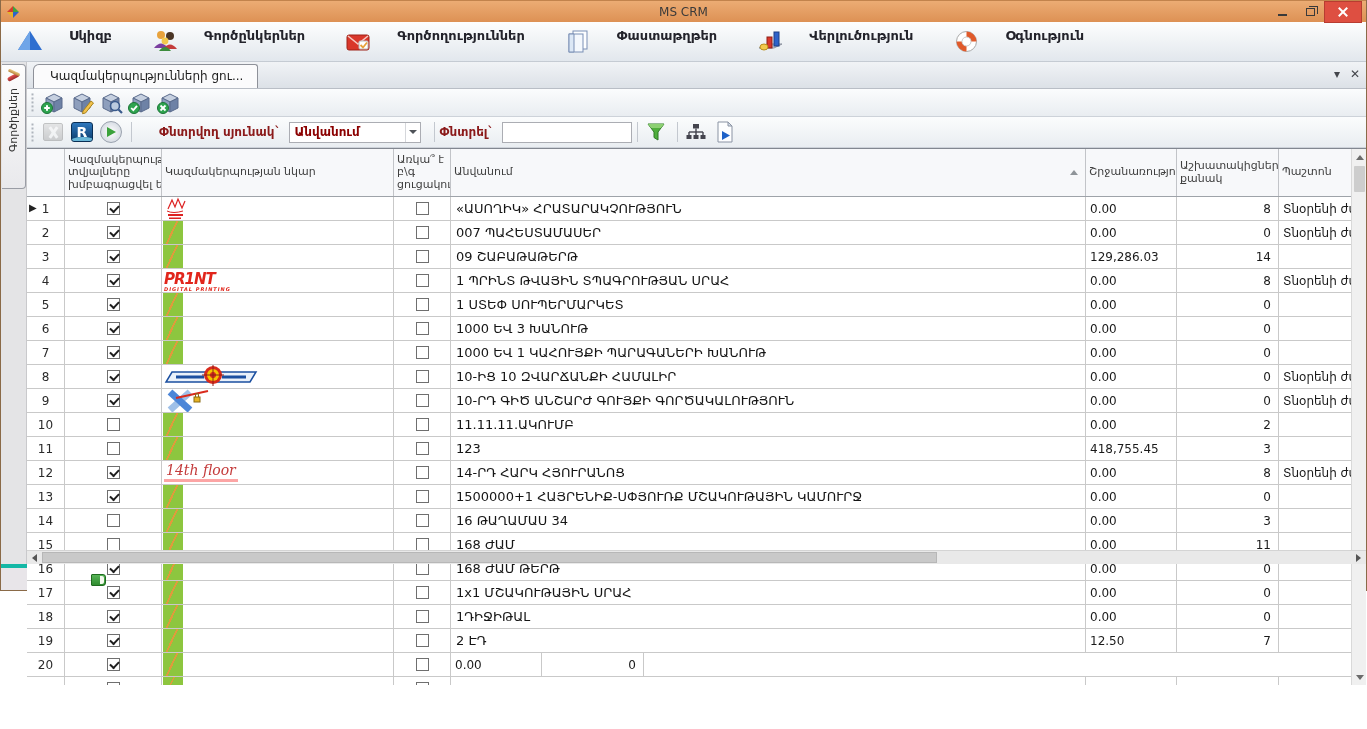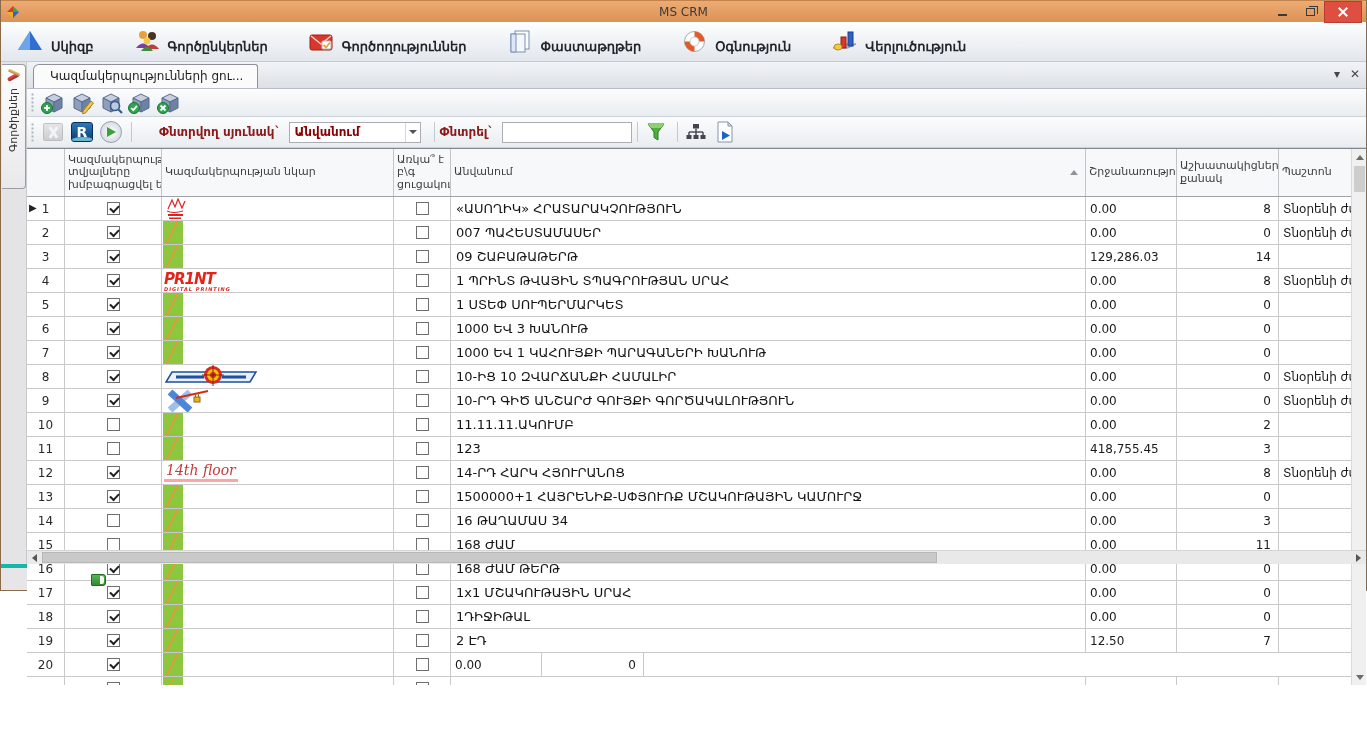--- a/index.html
+++ b/index.html
@@ -15,21 +15,21 @@
   .glyph-min { width:9px; height:0; border-bottom:2px solid #3A3A3A; margin-top:6px; }
   .glyph-max { width:9px; height:8px; border:1px solid #3A3A3A; position:relative; }
   .glyph-max::before { content:""; position:absolute; left:2px; top:-3px; width:8px; height:7px; border:1px solid #3A3A3A; border-bottom:none; border-left:none; }
   .win-close { background:#DE4F41; border:1px solid #B83C31; width:38px; }
   .glyph-x { position:relative; width:10px; height:10px; }
   .glyph-x::before,.glyph-x::after { content:""; position:absolute; left:4px; top:-1px; width:2px; height:12px; background:#fff; }
   .glyph-x::before { transform:rotate(45deg); } .glyph-x::after { transform:rotate(-45deg); }
 
   
   .menubar { height:40px; flex:0 0 40px; background:linear-gradient(#FDFEFE,#E2E7ED); border-bottom:1px solid #C5CBD3; display:flex; align-items:center; padding-left:8px; }
-  .menu-item { display:flex; align-items:flex-end; gap:7px; padding:4px 14px 4px 8px; margin-right:18px; cursor:default;font-family:Liberation Serif, serif; }
+  .menu-item { display:flex; align-items:flex-start; gap:25px; padding:4px 14px 4px 8px; margin-right:18px; cursor:default; }
   .menu-label { font-size:13px; font-weight:bold; color:#23232B; white-space:nowrap; }
   .micon { width:27px; height:27px; position:relative; flex:0 0 27px; }
 
   
   .content { flex:1 1 auto; display:flex; min-height:0; }
   .sidestrip { flex:0 0 26px; background:#E4E4E6; border-right:1px solid #C9C9CC; position:relative; }
   .side-tab { position:absolute; top:2px; left:1px; width:24px; height:125px; background:linear-gradient(#FDFDFD,#E9E9EC); border:1px solid #9A9DA5; border-left:none; border-radius:0 4px 4px 0; display:flex; flex-direction:column; align-items:center; padding-top:4px; }
   .side-label { writing-mode:vertical-rl; transform:rotate(180deg); font-size:11px; color:#333; margin-top:5px; }
 
   .main { flex:1 1 auto; display:flex; flex-direction:column; min-width:0; background:#EDEFF2; }
@@ -189,38 +189,38 @@
           <rect x="8" y="3" width="14" height="18" fill="#FDFEFF" stroke="#7A8FB5"></rect>
           <rect x="4" y="6" width="14" height="18" fill="#F4F8FD" stroke="#7A8FB5"></rect>
           <path d="M4 6 l5 0 0 18 -5 0 z" fill="#DCE8F6" stroke="#7A8FB5"></path>
         </svg>
       </span>
       <span class="menu-label">Փաստաթղթեր</span>
     </div>
     <div class="menu-item">
       <span class="micon">
         <svg width="27" height="27" viewBox="0 0 27 27">
+          <polygon points="2,20 10,16 25,16 17,20" fill="#C8CED8" stroke="#8D93A0"></polygon>
+          <rect x="17" y="4" width="5" height="14" fill="#2E62C9" stroke="#1D3F85"></rect>
+          <rect x="10" y="9" width="5" height="11" fill="#D9372B" stroke="#8F1F16"></rect>
+          <ellipse cx="7" cy="19" rx="4" ry="3" fill="#F2C94C" stroke="#B98E1C"></ellipse>
+        </svg>
+      </span>
+      <span class="menu-label">Վերլուծություն</span>
+    </div>
+    <div class="menu-item">
+      <span class="micon">
+        <svg width="27" height="27" viewBox="0 0 27 27">
           <circle cx="13.5" cy="13.5" r="10" fill="#fff" stroke="#A8A8A8"></circle>
           <path d="M13.5 3.5 A10 10 0 0 1 23.5 13.5 L18 13.5 A4.5 4.5 0 0 0 13.5 9 Z" fill="#E05A2B"></path>
           <path d="M13.5 23.5 A10 10 0 0 1 3.5 13.5 L9 13.5 A4.5 4.5 0 0 0 13.5 18 Z" fill="#E05A2B"></path>
           <circle cx="13.5" cy="13.5" r="4.5" fill="#fff" stroke="#C9C9C9"></circle>
         </svg>
       </span>
       <span class="menu-label">Օգնություն</span>
-    </div>
-    <div class="menu-item">
-      <span class="micon">
-        <svg width="27" height="27" viewBox="0 0 27 27">
-          <polygon points="2,20 10,16 25,16 17,20" fill="#C8CED8" stroke="#8D93A0"></polygon>
-          <rect x="17" y="4" width="5" height="14" fill="#2E62C9" stroke="#1D3F85"></rect>
-          <rect x="10" y="9" width="5" height="11" fill="#D9372B" stroke="#8F1F16"></rect>
-          <ellipse cx="7" cy="19" rx="4" ry="3" fill="#F2C94C" stroke="#B98E1C"></ellipse>
-        </svg>
-      </span>
-      <span class="menu-label">Վերլուծություն</span>
     </div>
   </div>
 
   <div class="content">
     <div class="sidestrip">
       <div class="side-tab">
         <span class="tools-icon"></span>
         <span class="side-label">Գործիքներ</span>
       </div>
     </div>

